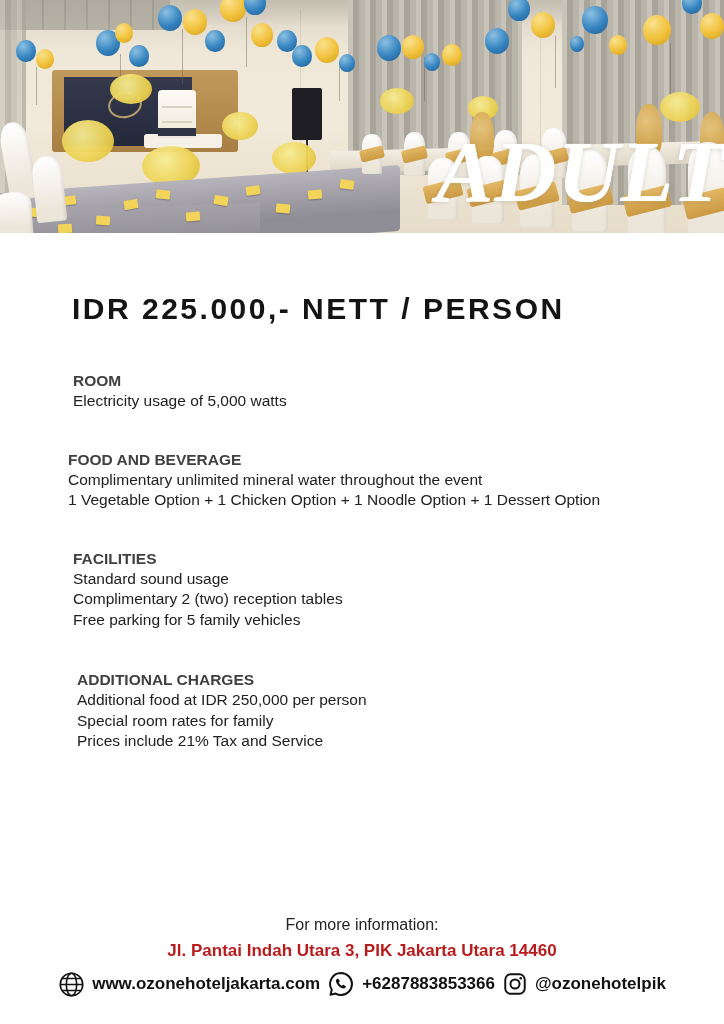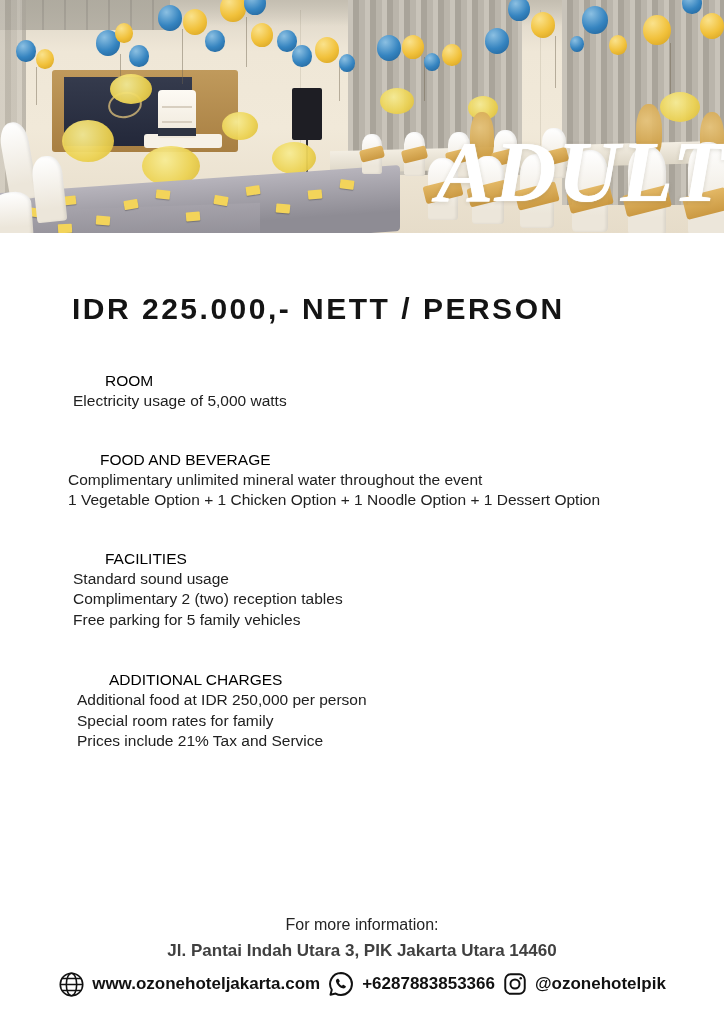--- a/index.html
+++ b/index.html
@@ -91,31 +91,31 @@
     white-space: nowrap;
   }
 
   
   .price-heading {
     margin: 60px 0 0 72px;
     font-size: 30px; font-weight: bold; letter-spacing: 2.5px;
     line-height: 32px; color: #141414; white-space: nowrap;
   }
   .section { font-size: 15.5px; color: #212121; }
-  .section .sec-heading { font-weight: normal; line-height: 20px; color: #000000; margin-left: 32px; }
+  .section .sec-heading { font-weight: bold; line-height: 20px; color: #404040; }
   .section .sec-line { line-height: 20.5px; }
   .sec-room  { margin: 46px 0 0 73px; }
   .sec-fnb   { margin: 38px 0 0 68px; }
   .sec-fac   { margin: 38px 0 0 73px; }
   .sec-add   { margin: 40px 0 0 77px; }
 
   
   .footer { position: absolute; left: 0; bottom: 0; width: 724px; }
   .info-label { text-align: center; font-size: 16px; color: #242424; margin-bottom: 7px; }
-  .address { text-align: center; font-size: 17px; font-weight: bold; color: #404040; margin-bottom: 9px; }
+  .address { text-align: center; font-size: 17px; font-weight: bold; color: #b91c1c; margin-bottom: 9px; }
   .contact-row {
     display: flex; align-items: center; justify-content: center;
     gap: 7px; font-size: 17px; font-weight: bold; color: #111;
     margin-bottom: 26px;
   }
   .contact-row .icon { display: inline-flex; }
   .contact-row svg { display: block; }
 </style>
 </head>
 <body>

